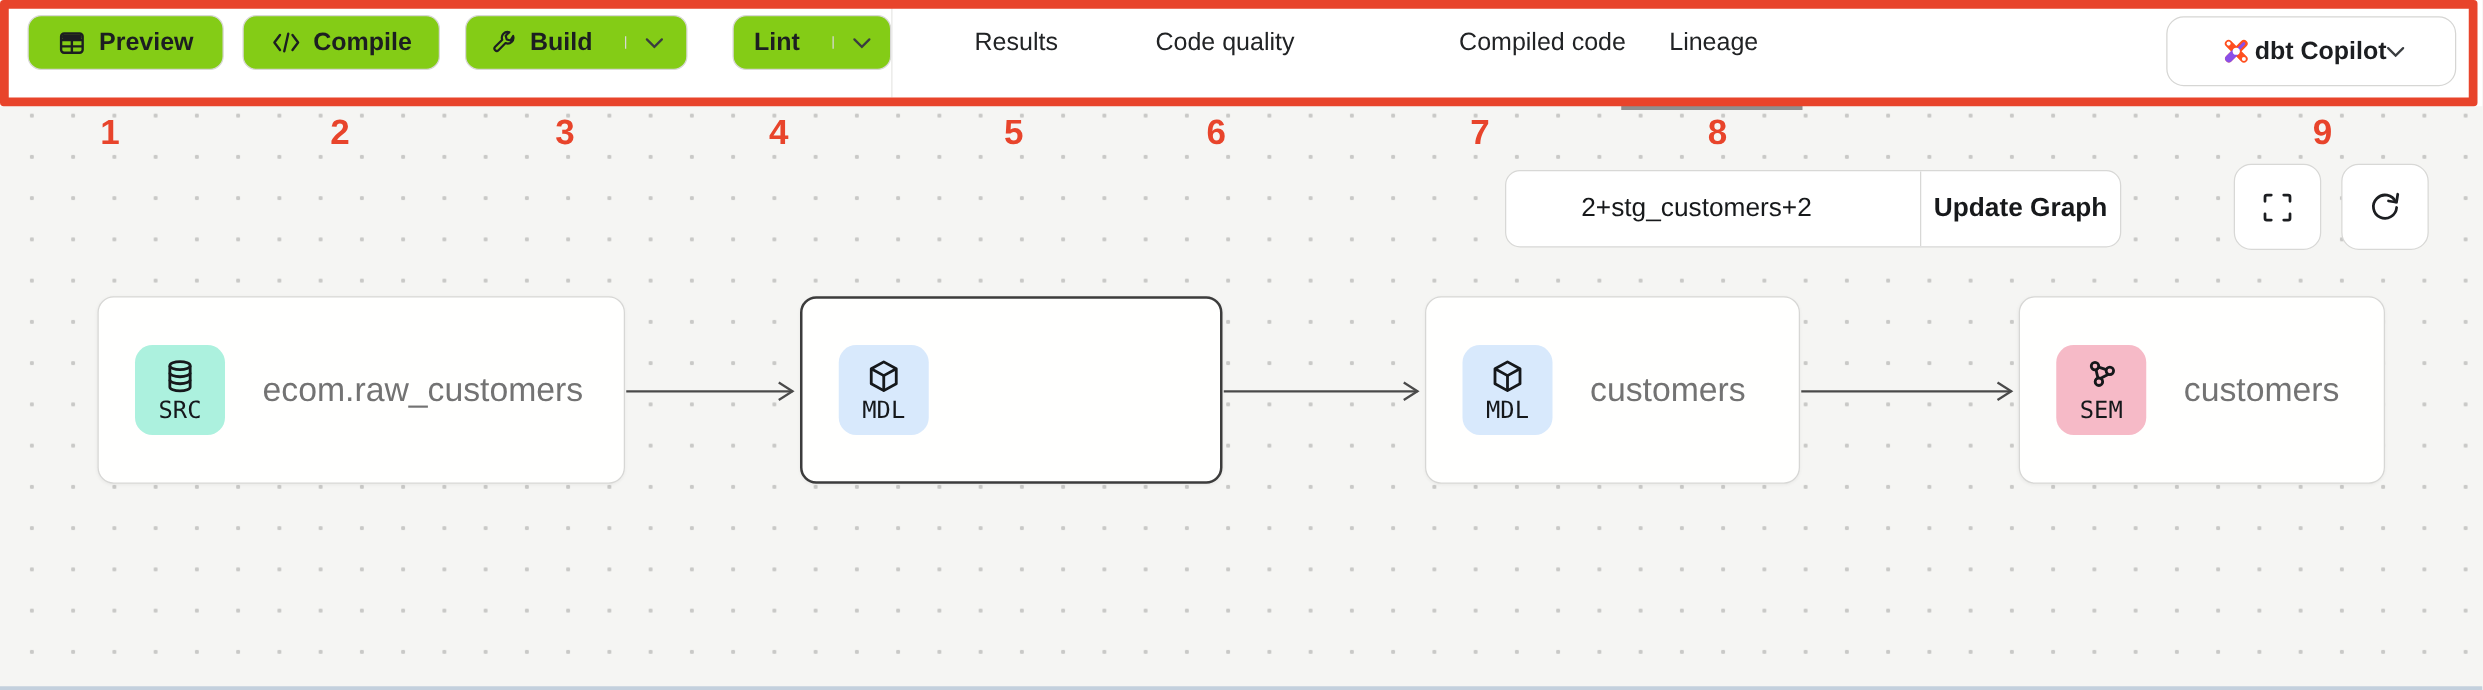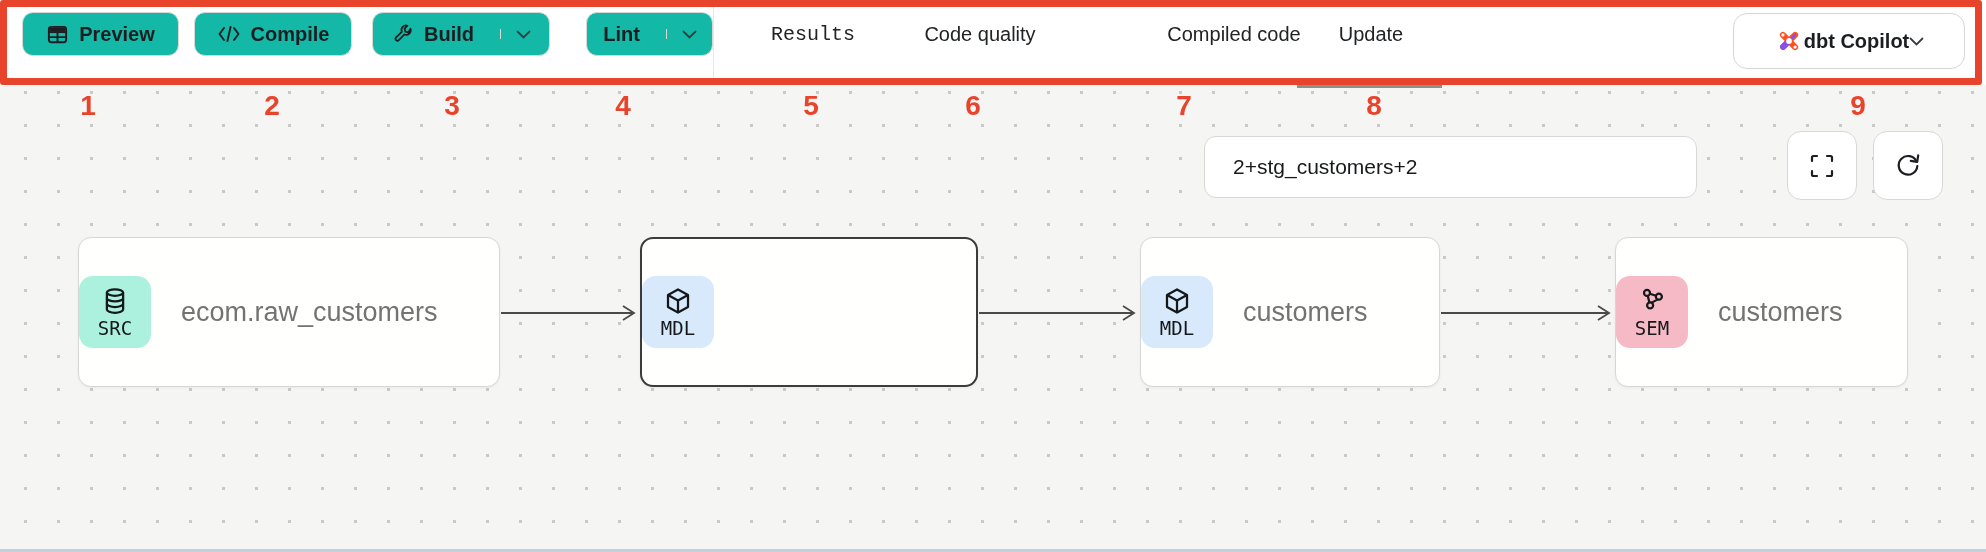--- a/index.html
+++ b/index.html
@@ -18,21 +18,21 @@
     background-image:radial-gradient(circle,#c9c9c7 1.6px,transparent 1.8px);
     background-size:33px 33px;
     background-position:9px -9px;
   }
   .bottom-strip{position:absolute;left:0;top:549px;width:1986px;height:3px;background:#c3d0dd;}
   
   .toolbar{position:absolute;left:0;top:0;width:1986px;height:85px;background:#ffffff;}
   .tb-btn{
     position:absolute;top:12px;height:44px;box-sizing:border-box;
     display:inline-flex;align-items:center;justify-content:center;gap:10px;
-    background:#14b8a6;border:1.5px solid #d8d8d6;border-radius:11px;
+    background:#84cc16;border:1.5px solid #d8d8d6;border-radius:11px;
     font-size:20px;font-weight:600;color:#1c1e21;cursor:pointer;
   }
   .tb-btn svg{flex:0 0 auto;}
   .split{padding:16px;}
   .split .main{display:inline-flex;align-items:center;gap:10px;height:100%;padding:0 16px;}
   .split .chev{display:inline-flex;align-items:center;justify-content:center;height:100%;
     border-left:1.5px solid #d8d8d6;padding:0 15px;}
   .tb-divider{position:absolute;left:713px;top:6px;width:1px;height:72px;background:#e7e7e5;}
   .tab{
     position:absolute;top:23px;transform:translateX(-50%);
@@ -51,41 +51,41 @@
     border:7px solid #e8442b;border-radius:3px;z-index:30;pointer-events:none;
   }
   .annotation-number{
     position:absolute;top:91px;transform:translateX(-50%);
     font-size:28px;line-height:30px;font-weight:700;color:#e8442b;z-index:35;
   }
   
   .selector-bar{
     position:absolute;left:1204px;top:136px;width:493px;height:62px;box-sizing:border-box;
     display:flex;align-items:stretch;background:#fff;border:1.5px solid #d8d8d6;border-radius:12px;
-    overflow:hidden;z-index:5;
+    overflow:hidden;z-index:5;padding-left:32px;
   }
   .selector-input{
     flex:1;border:none;outline:none;background:transparent;
     padding:0 0 0 28px;font-size:21px;color:#17191b;font-family:"Liberation Sans",sans-serif;
   }
   .selector-update{
     width:204px;display:flex;align-items:center;justify-content:center;
     border-left:1.5px solid #d8d8d6;font-size:21px;font-weight:600;color:#17191b;cursor:pointer;
   }
   .icon-btn{
     position:absolute;top:131px;width:70px;height:69px;box-sizing:border-box;
     display:flex;align-items:center;justify-content:center;
     background:#fff;border:1.5px solid #d8d8d6;border-radius:14px;cursor:pointer;z-index:5;
   }
   .icon-btn.fullscreen{left:1787px;}
   .icon-btn.refresh{left:1873px;}
   
   .node{
     position:absolute;height:150px;box-sizing:border-box;
-    display:flex;align-items:center;gap:30px;
+    display:flex;align-items:center;gap:30px;padding-left:29px;
     background:#fffffe;border:1.5px solid #d7d7d5;border-radius:13px;
     box-shadow:0 1px 3px rgba(0,0,0,0.05);z-index:4;cursor:pointer;
   }
   .node.selected{border:2.5px solid #3c3c3c;}
   .node-1{left:78px;top:237px;width:422px;}
   .node-2{left:640px;top:237px;width:338px;}
   .node-3{left:1140px;top:237px;width:300px;}
   .node-4{left:1615px;top:237px;width:293px;}
   .badge{
     width:72px;height:72px;border-radius:14px;flex:0 0 auto;
@@ -157,24 +157,24 @@
     </span>
     <span class="chev">
       <svg width="15" height="9" viewBox="0 0 15 9">
         <polyline points="1.5,1.5 7.5,7.5 13.5,1.5" fill="none" stroke="#3a3d40" stroke-width="1.8" stroke-linecap="round"></polyline>
       </svg>
     </span>
   </div>
 
   <div class="tb-divider"></div>
 
-  <div class="tab" style="left:813px;font-family:Liberation Mono, monospace;">Results</div>
+  <div class="tab" style="left:813px;">Results</div>
   <div class="tab" style="left:980px;">Code quality</div>
   <div class="tab" style="left:1234px;">Compiled code</div>
-  <div class="tab" style="left:1371px;">Update</div>
+  <div class="tab" style="left:1371px;">Lineage</div>
   <div class="tab-underline"></div>
 
   <button class="copilot-btn">
     <svg width="30" height="30" viewBox="0 0 28 28">
       <g fill="none" stroke-linecap="round">
         <path d="M8.3 8.3 L19.7 19.7" stroke="#ff4f1f" stroke-width="5.6"></path>
         <path d="M19.7 8.3 L8.5 19.5" stroke="#ff4f1f" stroke-width="5.6"></path>
         <path d="M8.5 19.5 L12.6 15.4" stroke="#8a4fe8" stroke-width="5.6"></path>
         <path d="M19.7 8.3 L15.6 12.4" stroke="#8a4fe8" stroke-width="2.2"></path>
       </g>
@@ -195,20 +195,21 @@
 <div class="annotation-number" style="left:452px;">3</div>
 <div class="annotation-number" style="left:623px;">4</div>
 <div class="annotation-number" style="left:811px;">5</div>
 <div class="annotation-number" style="left:973px;">6</div>
 <div class="annotation-number" style="left:1184px;">7</div>
 <div class="annotation-number" style="left:1374px;">8</div>
 <div class="annotation-number" style="left:1858px;">9</div>
 
 <div class="selector-bar">
   <input class="selector-input" type="text" value="2+stg_customers+2" style="">
+  <div class="selector-update">Update Graph</div>
 </div>
 
 <div class="icon-btn fullscreen">
   <svg width="28" height="28" viewBox="0 0 28 28">
     <g fill="none" stroke="#1c1e21" stroke-width="2.2" stroke-linecap="round">
       <path d="M4 9 V5.5 Q4 4 5.5 4 H9"></path>
       <path d="M19 4 H22.5 Q24 4 24 5.5 V9"></path>
       <path d="M24 19 V22.5 Q24 24 22.5 24 H19"></path>
       <path d="M9 24 H5.5 Q4 24 4 22.5 V19"></path>
     </g>

